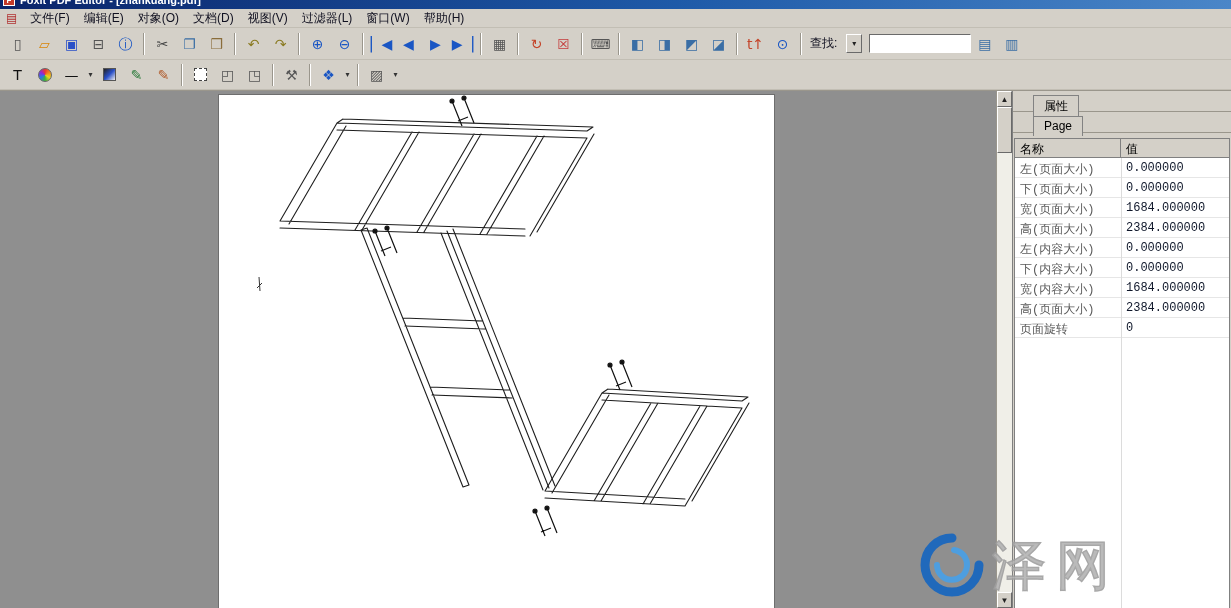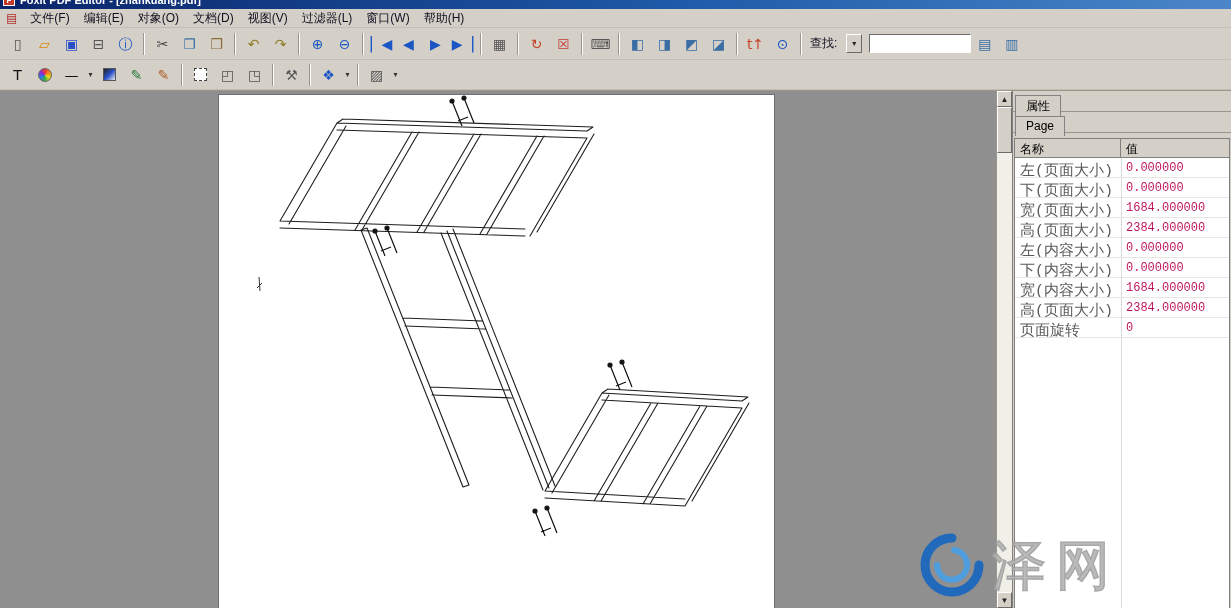--- a/index.html
+++ b/index.html
@@ -42,30 +42,30 @@
   .page svg { display:block; }
 
   
   .vscroll { width:16px; background:#f0efe8; display:flex; flex-direction:column; border-left:1px solid #9a968c; }
   .sb-btn { width:15px; height:16px; background:#d4d0c8; border:1px solid; border-color:#fff #6a6a6a #6a6a6a #fff; font-size:8px; color:#222; display:flex; align-items:center; justify-content:center; flex:none; }
   .sb-thumb { width:15px; height:46px; background:#d4d0c8; border:1px solid; border-color:#fff #6a6a6a #6a6a6a #fff; flex:none; }
   .sb-track { flex:1; }
 
   
   .panel { width:219px; background:#d4d0c8; border-left:1px solid #808080; display:flex; flex-direction:column; }
-  .panel-tabrow { height:21px; padding:3px 0 0 2px; border-bottom:1px solid #9a968c; }
+  .panel-tabrow { height:21px; padding:3px 0 0 20px; border-bottom:1px solid #9a968c; }
   .tab { display:inline-block; background:#d4d0c8; border:1px solid #828282; border-bottom:none; padding:2px 10px 3px; font-size:12px; position:relative; top:1px; }
   .prop-grid { flex:1; margin:5px 1px 0 1px; background:#fff; border:1px solid #808080; border-bottom:none; position:relative; overflow:hidden; display:flex; flex-direction:column;font-family:Liberation Mono, monospace; }
   .prop-header { display:flex; height:19px; background:#d4d0c8; flex:none; }
   .prop-h-name { width:106px; padding:2px 5px; border-right:1px solid #808080; border-bottom:1px solid #808080; font-size:12px; }
   .prop-h-value { flex:1; padding:2px 5px; border-bottom:1px solid #808080; font-size:12px; }
   .prop-body { flex:1; }
   .prop-row { display:flex; height:20px; border-bottom:1px solid #e6e6e6; }
-  .prop-name { width:106px; padding:3px 5px 0; color:#5a5a5a; font-size:15px; overflow:hidden; white-space:nowrap; }
-  .prop-value { flex:1; padding:3px 5px 0; color:#be185d; font-size:12px; white-space:nowrap; }
+  .prop-name { width:106px; padding:3px 5px 0; color:#5a5a5a; font-size:12px; overflow:hidden; white-space:nowrap; }
+  .prop-value { flex:1; padding:3px 5px 0; color:#0f172a; font-size:12px; white-space:nowrap; }
   .col-divider { position:absolute; left:106px; top:19px; bottom:0; width:1px; background:#dcdcdc; }
 
   
   .watermark { position:absolute; left:916px; top:526px; width:300px; height:78px; display:flex; align-items:center; gap:4px; pointer-events:none; opacity:0.9; z-index:40; }
   .wm-text { font-size:54px; font-weight:normal; letter-spacing:10px; color:rgba(255,255,255,0.35); -webkit-text-stroke:1.5px #9f9f9f; text-shadow:0 0 1px #8a8a8a; line-height:1; }
 </style>
 </head>
 <body>
 
 <div class="app">

